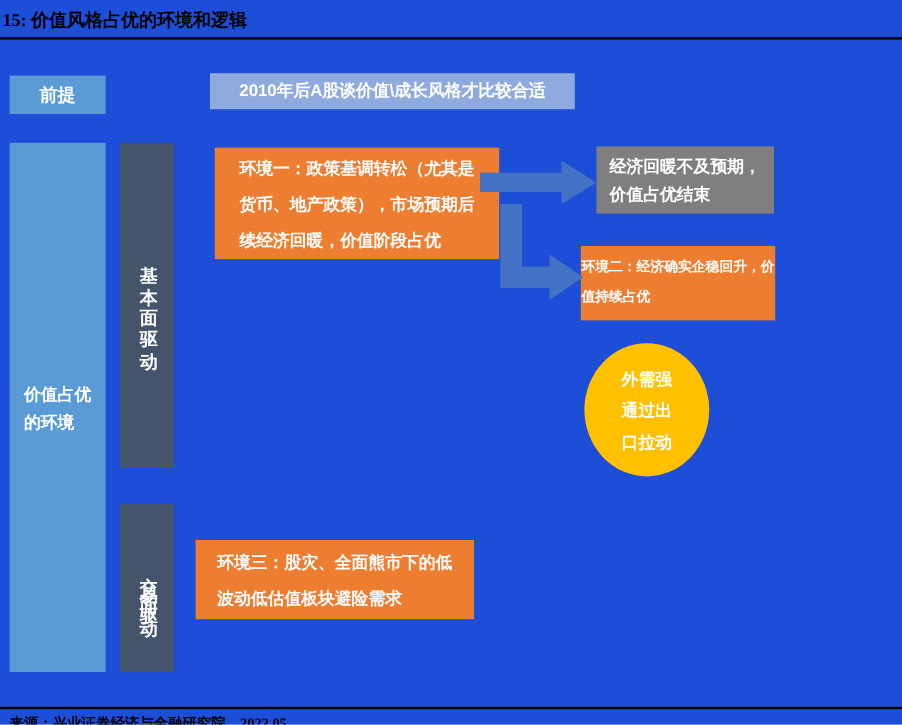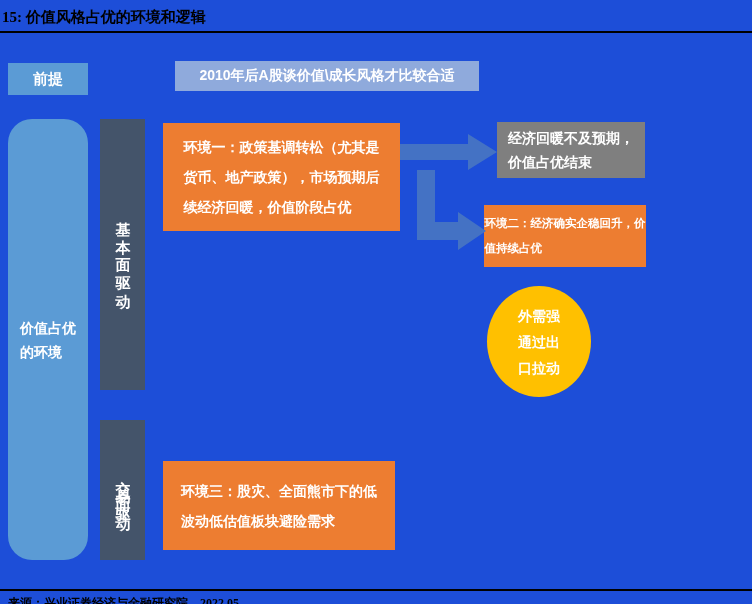--- a/index.html
+++ b/index.html
@@ -45,46 +45,45 @@
     left: 161px; top: 61px; width: 304px; height: 30px;
     background: #8FAADC;
     font-size: 14px;
     margin-left: 14px;
   }
   .left-panel {
     left: 8px; top: 119px; width: 80px; height: 441px;
     background: #5B9BD5;
     font-size: 14px;
     line-height: 24px;
-    border-radius: 24px;
   }
   .driver {
     left: 100px; width: 45px;
     background: #44546A;
     font-size: 15px;
   }
   .driver-fund { top: 119px; height: 271px; }
   .driver-trade { top: 420px; height: 140px; }
   .vtext {
     writing-mode: vertical-lr;
     text-orientation: upright;
     letter-spacing: 18px;
   }
   .driver-trade .vtext { letter-spacing: 9px; }
   .env {
     background: #ED7D31;
     font-size: 14px;
     line-height: 30px;
   }
-  .env1 { left: 163px; top: 123px; width: 237px; height: 108px; }
+  .env1 { left: 179px; top: 123px; width: 237px; height: 93px; }
   .env2 {
     left: 484px; top: 205px; width: 162px; height: 62px;
     font-size: 11.5px; line-height: 25px;
   }
-  .env3 { left: 163px; top: 461px; width: 232px; height: 89px; }
+  .env3 { left: 163px; top: 450px; width: 232px; height: 66px; }
   .grayb {
     left: 497px; top: 122px; width: 148px; height: 56px;
     background: #7F7F7F;
     font-size: 14px;
     line-height: 24px;
   }
   .ellipse {
     position: absolute;
     display: flex;
     align-items: center;

